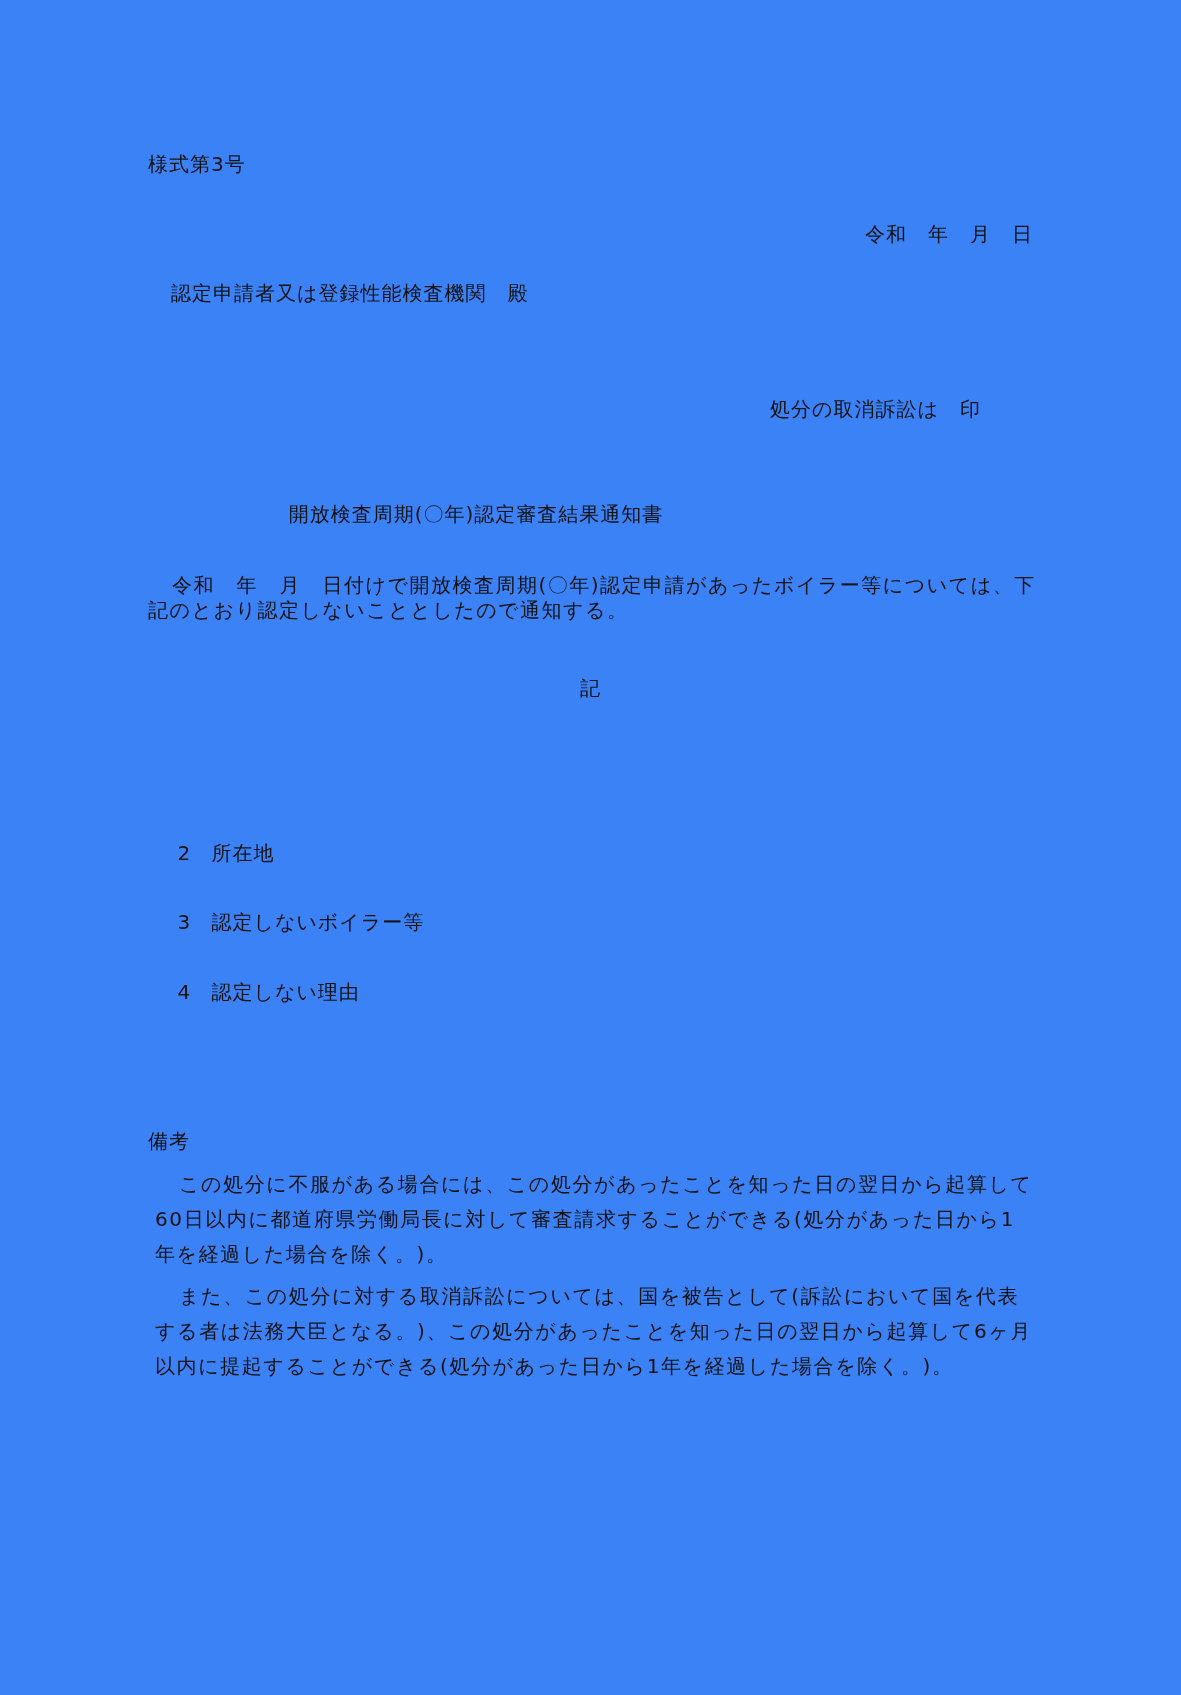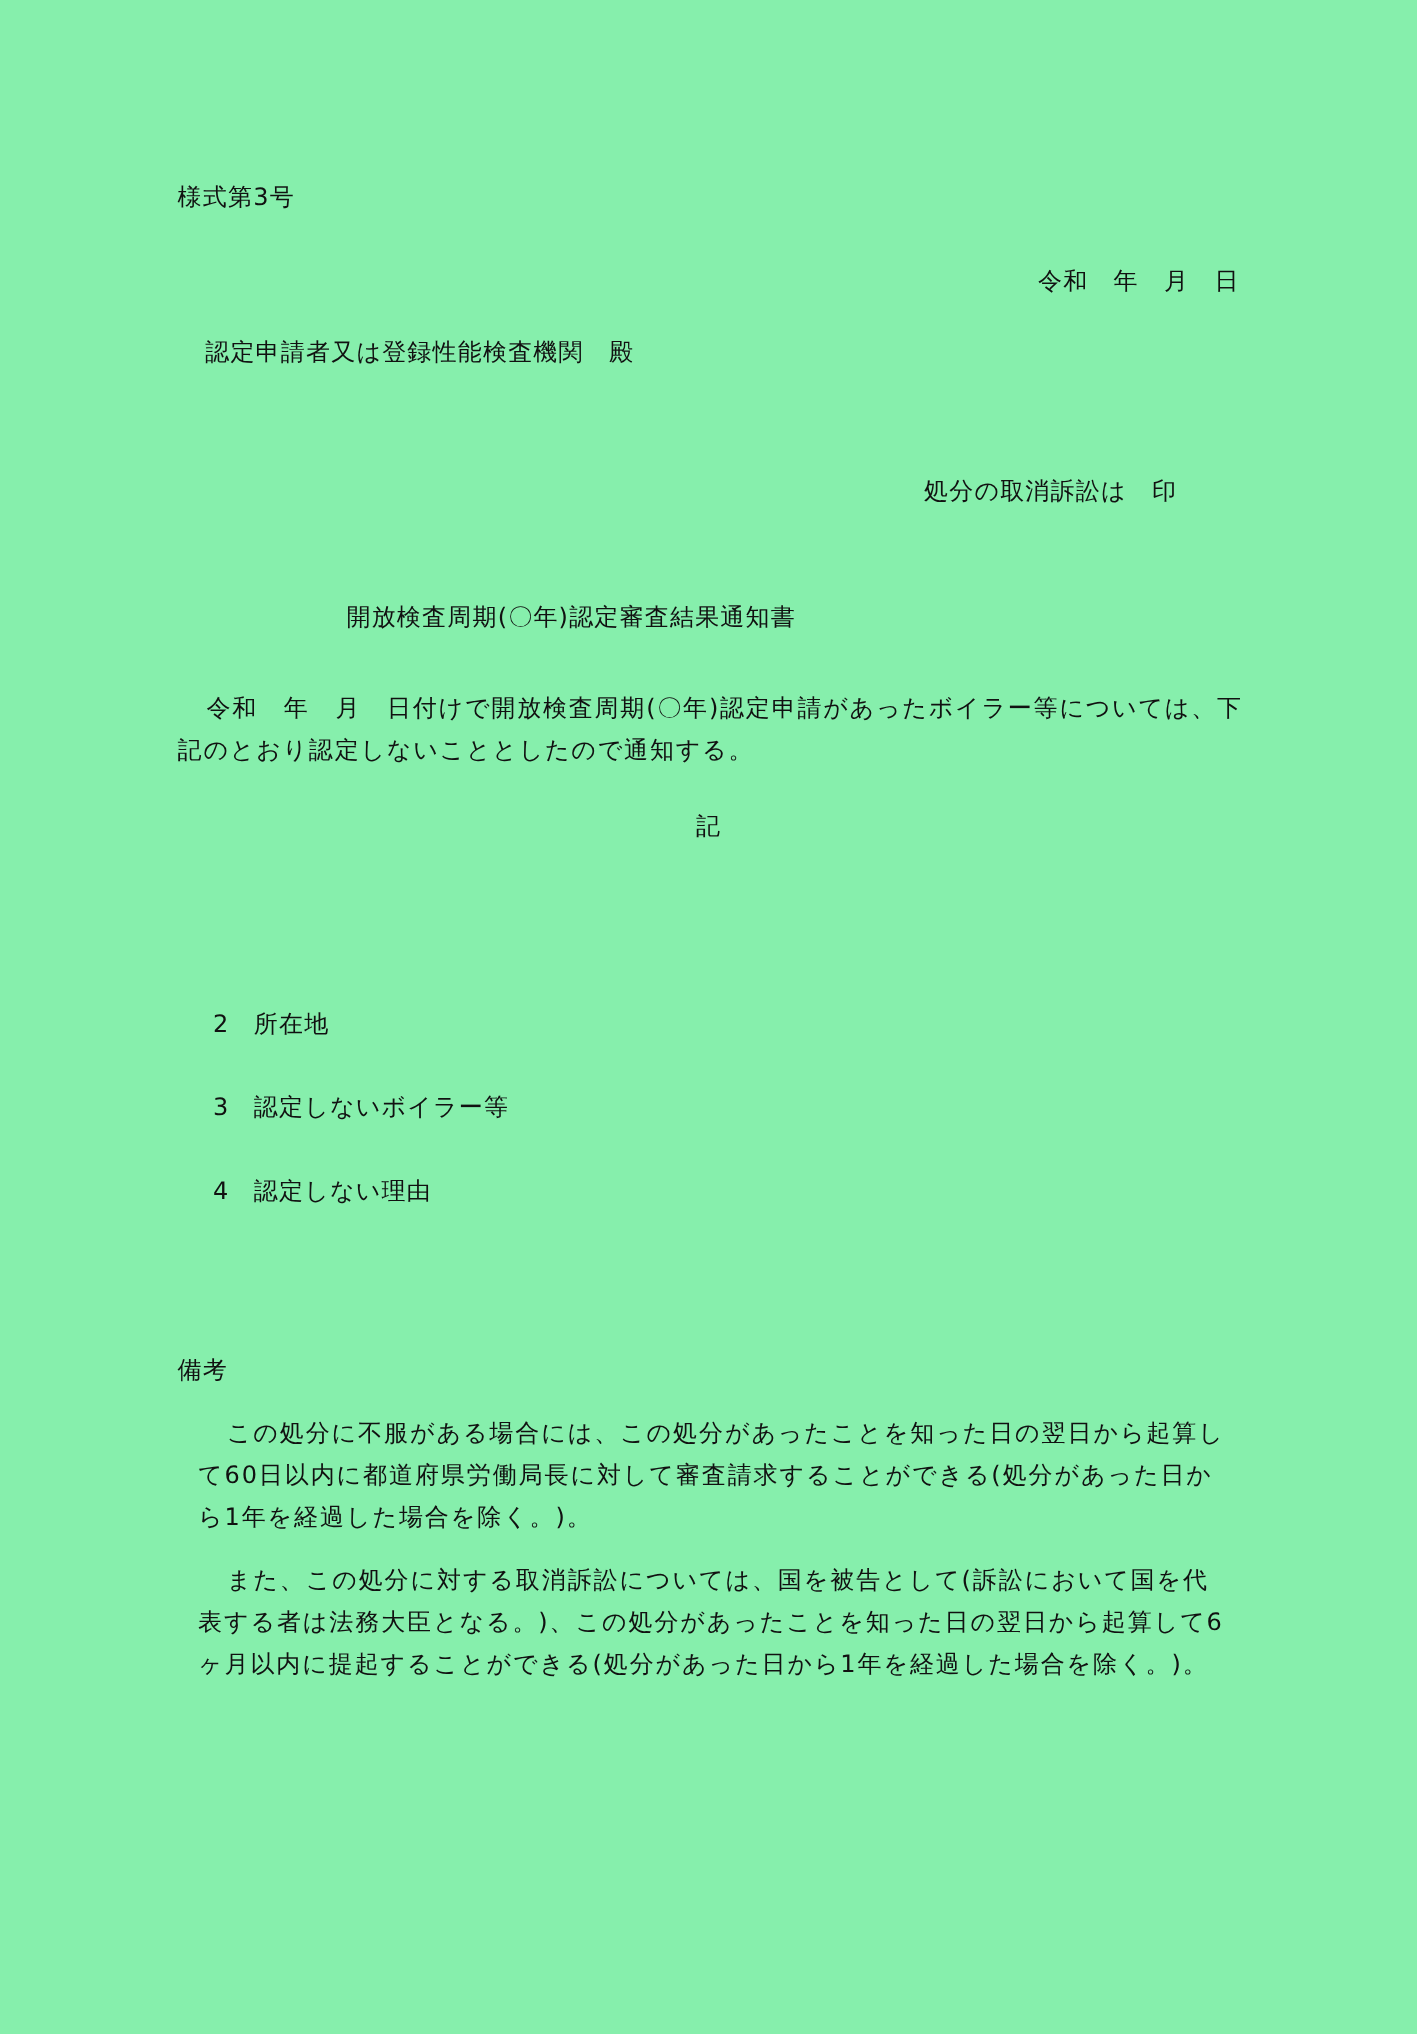--- a/index.html
+++ b/index.html
@@ -1,33 +1,33 @@
 <!DOCTYPE html>
 <html><head>
 <meta charset="utf-8">
 <style>
   html, body { margin:0; padding:0; background:#fdfdfd; }
   body { width:1181px; height:1695px; position:relative; overflow:hidden;
          font-family:"DejaVu Sans", "Liberation Sans", sans-serif; color:#111; }
-  .page { position:absolute; left:0; top:0; width:1181px; height:1695px; background:#86efac; }
+  .page { position:absolute; left:0; top:0; width:1181px; height:1695px; background:#3b82f6; }
   .t { position:absolute; font-size:20px; line-height:24px; white-space:pre; letter-spacing:1px; }
   .form-no { left:148px; top:152px; }
   .date { right:148px; top:222px; text-align:right; }
   .addressee { left:171px; top:281px; }
   .issuer { left:770px; top:397px; }
   .title { left:0; width:952px; top:502px; text-align:center; }
-  .body-text { position:absolute; left:148px; width:890px; top:573px; font-size:20px; line-height:35px; letter-spacing:1.5px; }
+  .body-text { position:absolute; left:148px; width:890px; top:573px; font-size:20px; line-height:25px; letter-spacing:1.5px; }
   .body-text p { margin:0; white-space:normal; }
   .indent { text-indent:24px; }
   .ki { left:0; width:1181px; top:676px; text-align:center; }
   .item { left:148px; }
   .item .num { display:inline-block; width:34px; }
   .remarks-head { left:148px; top:1129px; }
   .remarks { position:absolute; left:148px; width:892px; top:1160px; font-size:20px; line-height:35px; letter-spacing:1.6px; }
-  .remarks p { margin:17px; text-indent:24px; }
+  .remarks p { margin:7px; text-indent:24px; }
 </style>
 </head>
 <body>
 
 <div class="page">
   <div class="t form-no">様式第3号</div>
   <div class="t date">令和　年　月　日</div>
   <div class="t addressee">認定申請者又は登録性能検査機関　殿</div>
   <div class="t issuer">処分の取消訴訟は　印</div>
   <div class="t title">開放検査周期(〇年)認定審査結果通知書</div>

